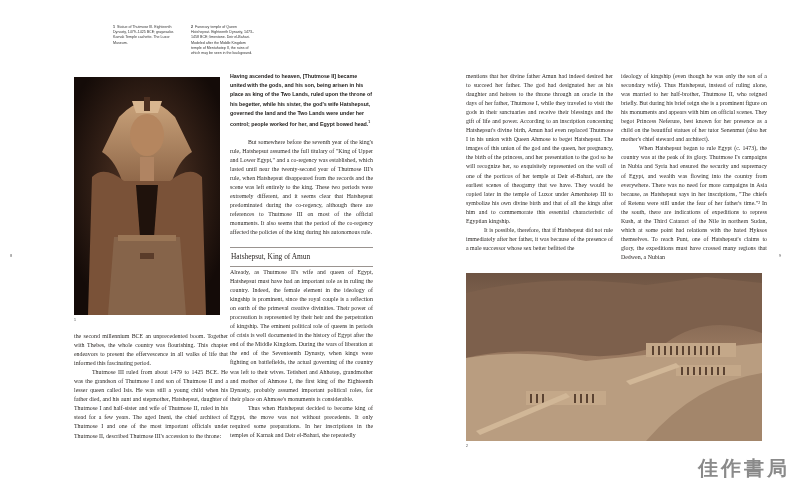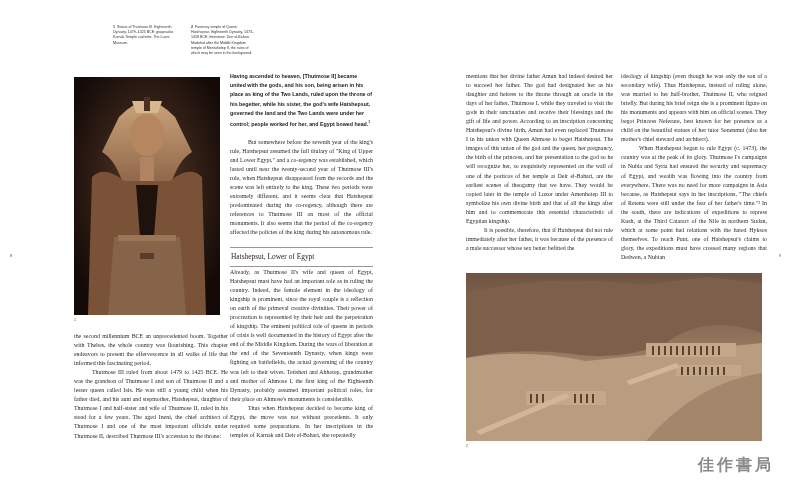--- a/index.html
+++ b/index.html
@@ -14,21 +14,21 @@
     .gap{height:9px;}
     .heading-wrap{position:absolute;left:230px;width:143px;top:247px;}
     .rule{height:0;border-top:0.6px solid #9a9490;}
     .rule2{height:0;border-top:0.6px solid #9a9490;margin-top:1px;}
     .heading{font-size:7.4px;line-height:17px;color:#2a2522;padding-left:1px;}
     .page-num{position:absolute;font-family:"Liberation Sans","DejaVu Sans",sans-serif;font-size:4px;color:#555;}
     .fig-mark{position:absolute;font-family:"Liberation Sans","DejaVu Sans",sans-serif;font-size:3.5px;color:#444;}
     .photo{position:absolute;overflow:hidden;}
     .statue{left:74px;top:77px;width:146px;height:238px;background:#1a0f0c;}
     .temple{left:466px;top:273px;width:296px;height:168px;background:#a08368;}
-    .watermark{position:absolute;left:698px;top:455px;font-family:Liberation Sans, sans-serif;font-size:16px;letter-spacing:3px;color:#8a8a8a;font-weight:bold;}
+    .watermark{position:absolute;left:698px;top:455px;font-family:Liberation Sans, sans-serif;font-size:20px;letter-spacing:3px;color:#8a8a8a;font-weight:bold;}
   </style>
 </head>
 <body>
 
 <div class="caption" style="left:113px;top:25px;">
   <span class="num">1</span><span>Statue of Thutmose III. Eighteenth Dynasty, 1479–1425 BCE; graywacke. Karnak Temple cachette. The Luxor Museum.</span>
 </div>
 <div class="caption" style="left:191px;top:25px;width:64px;">
   <span class="num">2</span><span>Funerary temple of Queen Hatshepsut. Eighteenth Dynasty, 1473–1458 BCE; limestone. Deir el-Bahari. Modeled after the Middle Kingdom temple of Mentuhotep II, the ruins of which may be seen in the background.</span>
 </div>
@@ -75,21 +75,21 @@
 </div>
 
 <div class="col" style="left:230px;top:72px;width:143px;">
   <p class="sans-quote"><span>Having ascended to heaven, [Thutmose II] became united with the gods, and his son, being arisen in his place as king of the Two Lands, ruled upon the throne of his begetter, while his sister, the god's wife Hatshepsut, governed the land and the Two Lands were under her control; people worked for her, and Egypt bowed head.</span><sup>1</sup></p>
   <div class="gap"></div>
   <p class="indent">But somewhere before the seventh year of the king's rule, Hatshepsut assumed the full titulary of "King of Upper and Lower Egypt," and a co-regency was established, which lasted until near the twenty-second year of Thutmose III's rule, when Hatshepsut disappeared from the records and the scene was left entirely to the king. These two periods were extremely different, and it seems clear that Hatshepsut predominated during the co-regency, although there are references to Thutmose III on most of the official monuments. It also seems that the period of the co-regency affected the policies of the king during his autonomous rule.</p>
 </div>
 
 <div class="heading-wrap">
   <div class="rule"></div>
-  <div class="heading">Hatshepsut, Lower of Egypt</div>
+  <div class="heading">Hatshepsut, King of Amun</div>
   <div class="rule2"></div>
 </div>
 
 <div class="col" style="left:230px;top:268px;width:143px;">
   <p>Already, as Thutmose II's wife and queen of Egypt, Hatshepsut must have had an important role as in ruling the country. Indeed, the female element in the ideology of kingship is prominent, since the royal couple is a reflection on earth of the primeval creative divinities. Their power of procreation is represented by their heir and the perpetration of kingship. The eminent political role of queens in periods of crisis is well documented in the history of Egypt after the end of the Middle Kingdom. During the wars of liberation at the end of the Seventeenth Dynasty, when kings were fighting on battlefields, the actual governing of the country was left to their wives. Tetisheri and Ahhotep, grandmother and mother of Ahmose I, the first king of the Eighteenth Dynasty, probably assumed important political roles, for their place on Ahmose's monuments is considerable.</p>
   <p class="indent">Thus when Hatshepsut decided to become king of Egypt, the move was not without precedents. It only required some preparations. In her inscriptions in the temples of Karnak and Deir el-Bahari, she repeatedly</p>
 </div>
 
 <div class="col" style="left:466px;top:72px;width:147px;">
   <p>mentions that her divine father Amun had indeed desired her to succeed her father. The god had designated her as his daughter and heiress to the throne through an oracle in the days of her father, Thutmose I, while they traveled to visit the gods in their sanctuaries and receive their blessings and the gift of life and power. According to an inscription concerning Hatshepsut's divine birth, Amun had even replaced Thutmose I in his union with Queen Ahmose to beget Hatshepsut. The images of this union of the god and the queen, her pregnancy, the birth of the princess, and her presentation to the god so he will recognize her, so exquisitely represented on the wall of one of the porticos of her temple at Deir el-Bahari, are the earliest scenes of theogamy that we have. They would be copied later in the temple of Luxor under Amenhotep III to symbolize his own divine birth and that of all the kings after him and to commemorate this essential characteristic of Egyptian kingship.</p>

